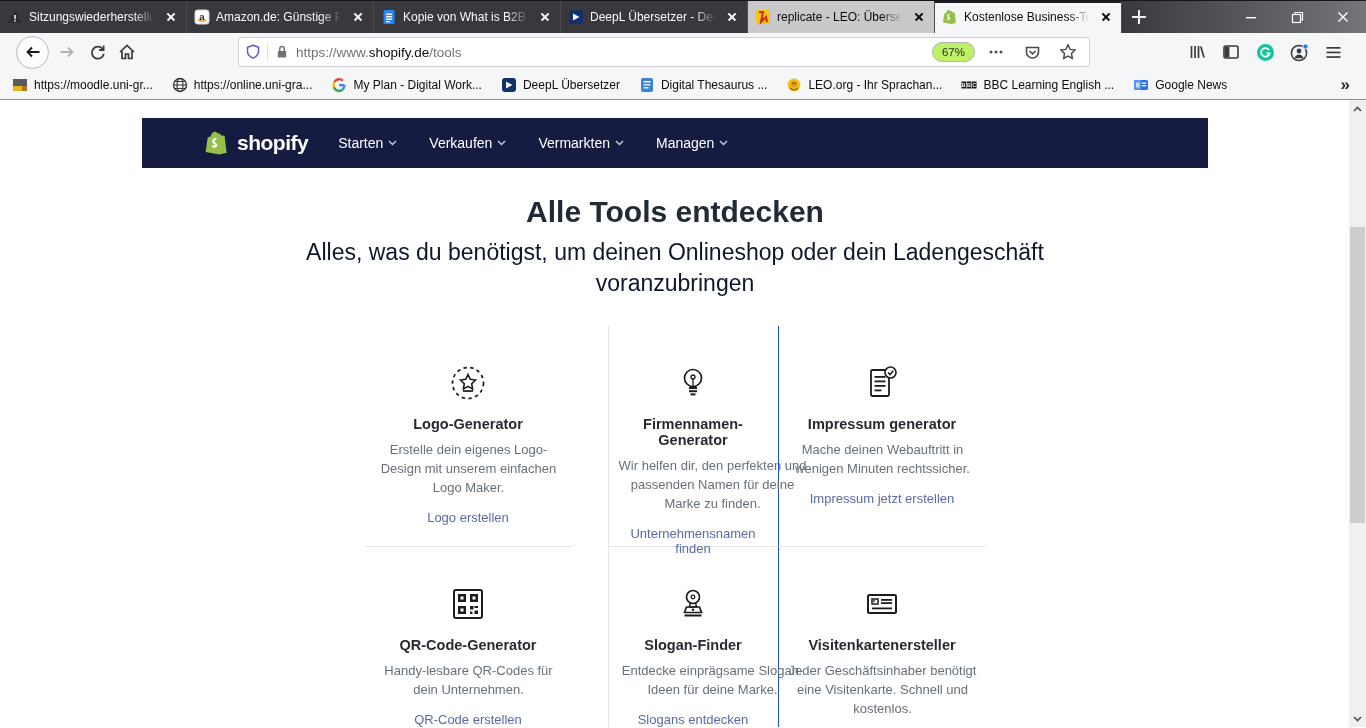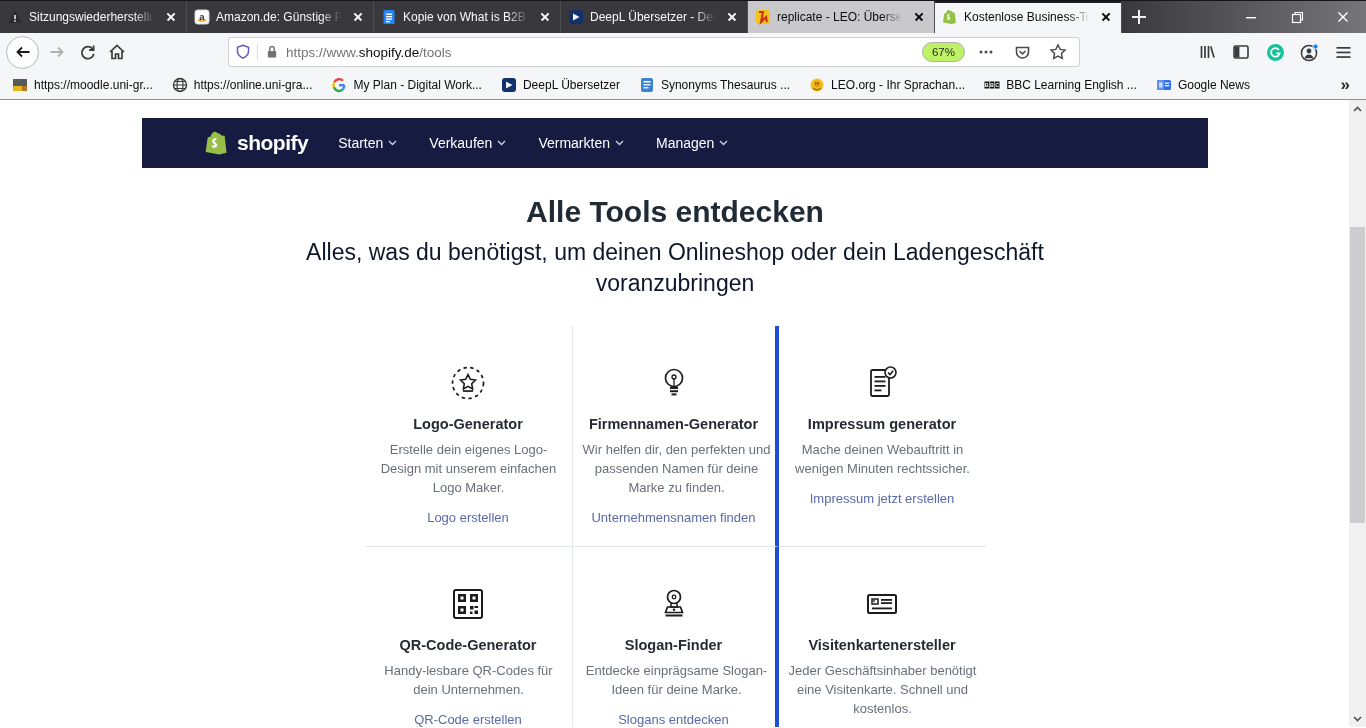--- a/index.html
+++ b/index.html
@@ -23,21 +23,21 @@
   .x-icon::before { transform:rotate(45deg); } .x-icon::after { transform:rotate(-45deg); }
   .newtab { width:34px; display:flex; align-items:center; justify-content:center; color:#f0f0f1; }
   .plus-icon { position:relative; width:14px; height:14px; }
   .plus-icon::before,.plus-icon::after { content:""; position:absolute; background:#f0f0f1; }
   .plus-icon::before { left:6px; top:0; width:2px; height:14px; }
   .plus-icon::after  { left:0; top:6px; width:14px; height:2px; }
   .titlebar-spacer { flex:1; }
   .win-btn { width:46px; display:flex; align-items:center; justify-content:center; color:#fff; }
 
   
-  .navbar { height:38px; background:#f5f6f7; display:flex; align-items:center; padding:0 6px;text-align:right; }
+  .navbar { height:38px; background:#f5f6f7; display:flex; align-items:center; padding:0 16px;text-align:right; }
   .nav-btn { width:30px; height:30px; display:flex; align-items:center; justify-content:center; border-radius:3px; }
   .back-circle { width:33px; height:33px; border-radius:50%; background:#fdfdfe; border:1px solid #b9b9bb;
     display:flex; align-items:center; justify-content:center; margin-right:3px; }
   .urlbar { width:852px; height:30px; margin-left:96px; background:#fff; border:1px solid #d0d0d4; border-radius:3px;
     display:flex; align-items:center; padding:0 6px; gap:6px; }
   .urlbar-sep { width:1px; height:18px; background:#e0e0e2; }
   .url-text { font-size:13.5px; color:#737377; white-space:nowrap; }
   .url-text .domain { color:#0c0c0d; }
   .urlbar-spacer { flex:1; }
   .zoom-pill { font-size:11.5px; color:#2a2a2e; border:1px solid #b1b1b3; background:#bef264;
@@ -65,21 +65,21 @@
   .site-nav-right { display:flex; align-items:center; gap:32px; }
   .nav-underline { border-bottom:1px solid #fff; padding-bottom:2px; }
   .cta-btn { background:#5c6ac4; color:#fff; font-size:14px; font-weight:bold; border:none;
     border-radius:4px; padding:9px 19px; margin-left:16px; }
 
   .hero-title { margin-top:27px; text-align:center; font-size:30px; font-weight:bold; color:#212b36; }
   .hero-subtitle { margin:8px auto 0; max-width:830px; text-align:center; font-size:23px; line-height:1.35; color:#0f172a; }
 
   .tools-grid { width:621px; margin:27px auto 0; display:grid; grid-template-columns:repeat(3,207px); }
   .tool-cell { text-align:center; padding:38px 10px 8px; }
-  .tool-cell.mid { border-left:1px solid #e3e7e9; border-right:4px solid #1d4ed8; }
+  .tool-cell.mid { border-left:1px solid #e3e7e9; border-right:1px solid #1d4ed8;margin-left:36px; }
   .tool-cell.r1 { height:221px; border-bottom:1px solid #e3e7e9; }
   .tool-cell.r2 { height:195px; }
   .tool-icon { height:38px; display:flex; align-items:center; justify-content:center; }
   .tool-title { margin-top:14px; font-size:14.5px; font-weight:bold; color:#262b31; }
   .tool-desc { margin:9px auto 0; width:188px; font-size:13px; line-height:1.45; color:#687078; }
   .tool-link { display:inline-block; margin-top:12px; font-size:13px; color:#5a6aa8; }
 
   
   .scrollbar { position:absolute; right:0; top:0; width:17px; height:627px; background:#f0f0f1; z-index:5; }
   .sb-arrow { position:absolute; left:0; width:17px; height:17px; display:flex; align-items:center; justify-content:center; }
@@ -321,21 +321,21 @@
     </div>
     <div class="bookmark">
       <span class="bm-icon">
         <svg viewBox="0 0 16 16">
             <rect x="2" y="1" width="12" height="14" rx="2" fill="#3b82d0"></rect>
             <rect x="4.5" y="4" width="7" height="1.5" fill="#fff"></rect>
             <rect x="4.5" y="7" width="7" height="1.5" fill="#d8eaff"></rect>
             <rect x="4.5" y="10" width="5" height="1.5" fill="#d8eaff"></rect>
           </svg>
       </span>
-      <span>Synonyms Thesaurus ...</span>
+      <span>Digital Thesaurus ...</span>
     </div>
     <div class="bookmark">
       <span class="bm-icon">
         <svg viewBox="0 0 16 16">
             <circle cx="8" cy="8" r="6.5" fill="#f2c21c"></circle>
             <circle cx="8" cy="7" r="3.2" fill="#e09c13"></circle>
             <path d="M4 11 Q8 14.5 12 11" fill="none" stroke="#9c6a0c" stroke-width="1.3"></path>
             <circle cx="6.8" cy="6.4" r="0.7" fill="#3c2a05"></circle>
             <circle cx="9.2" cy="6.4" r="0.7" fill="#3c2a05"></circle>
           </svg>

